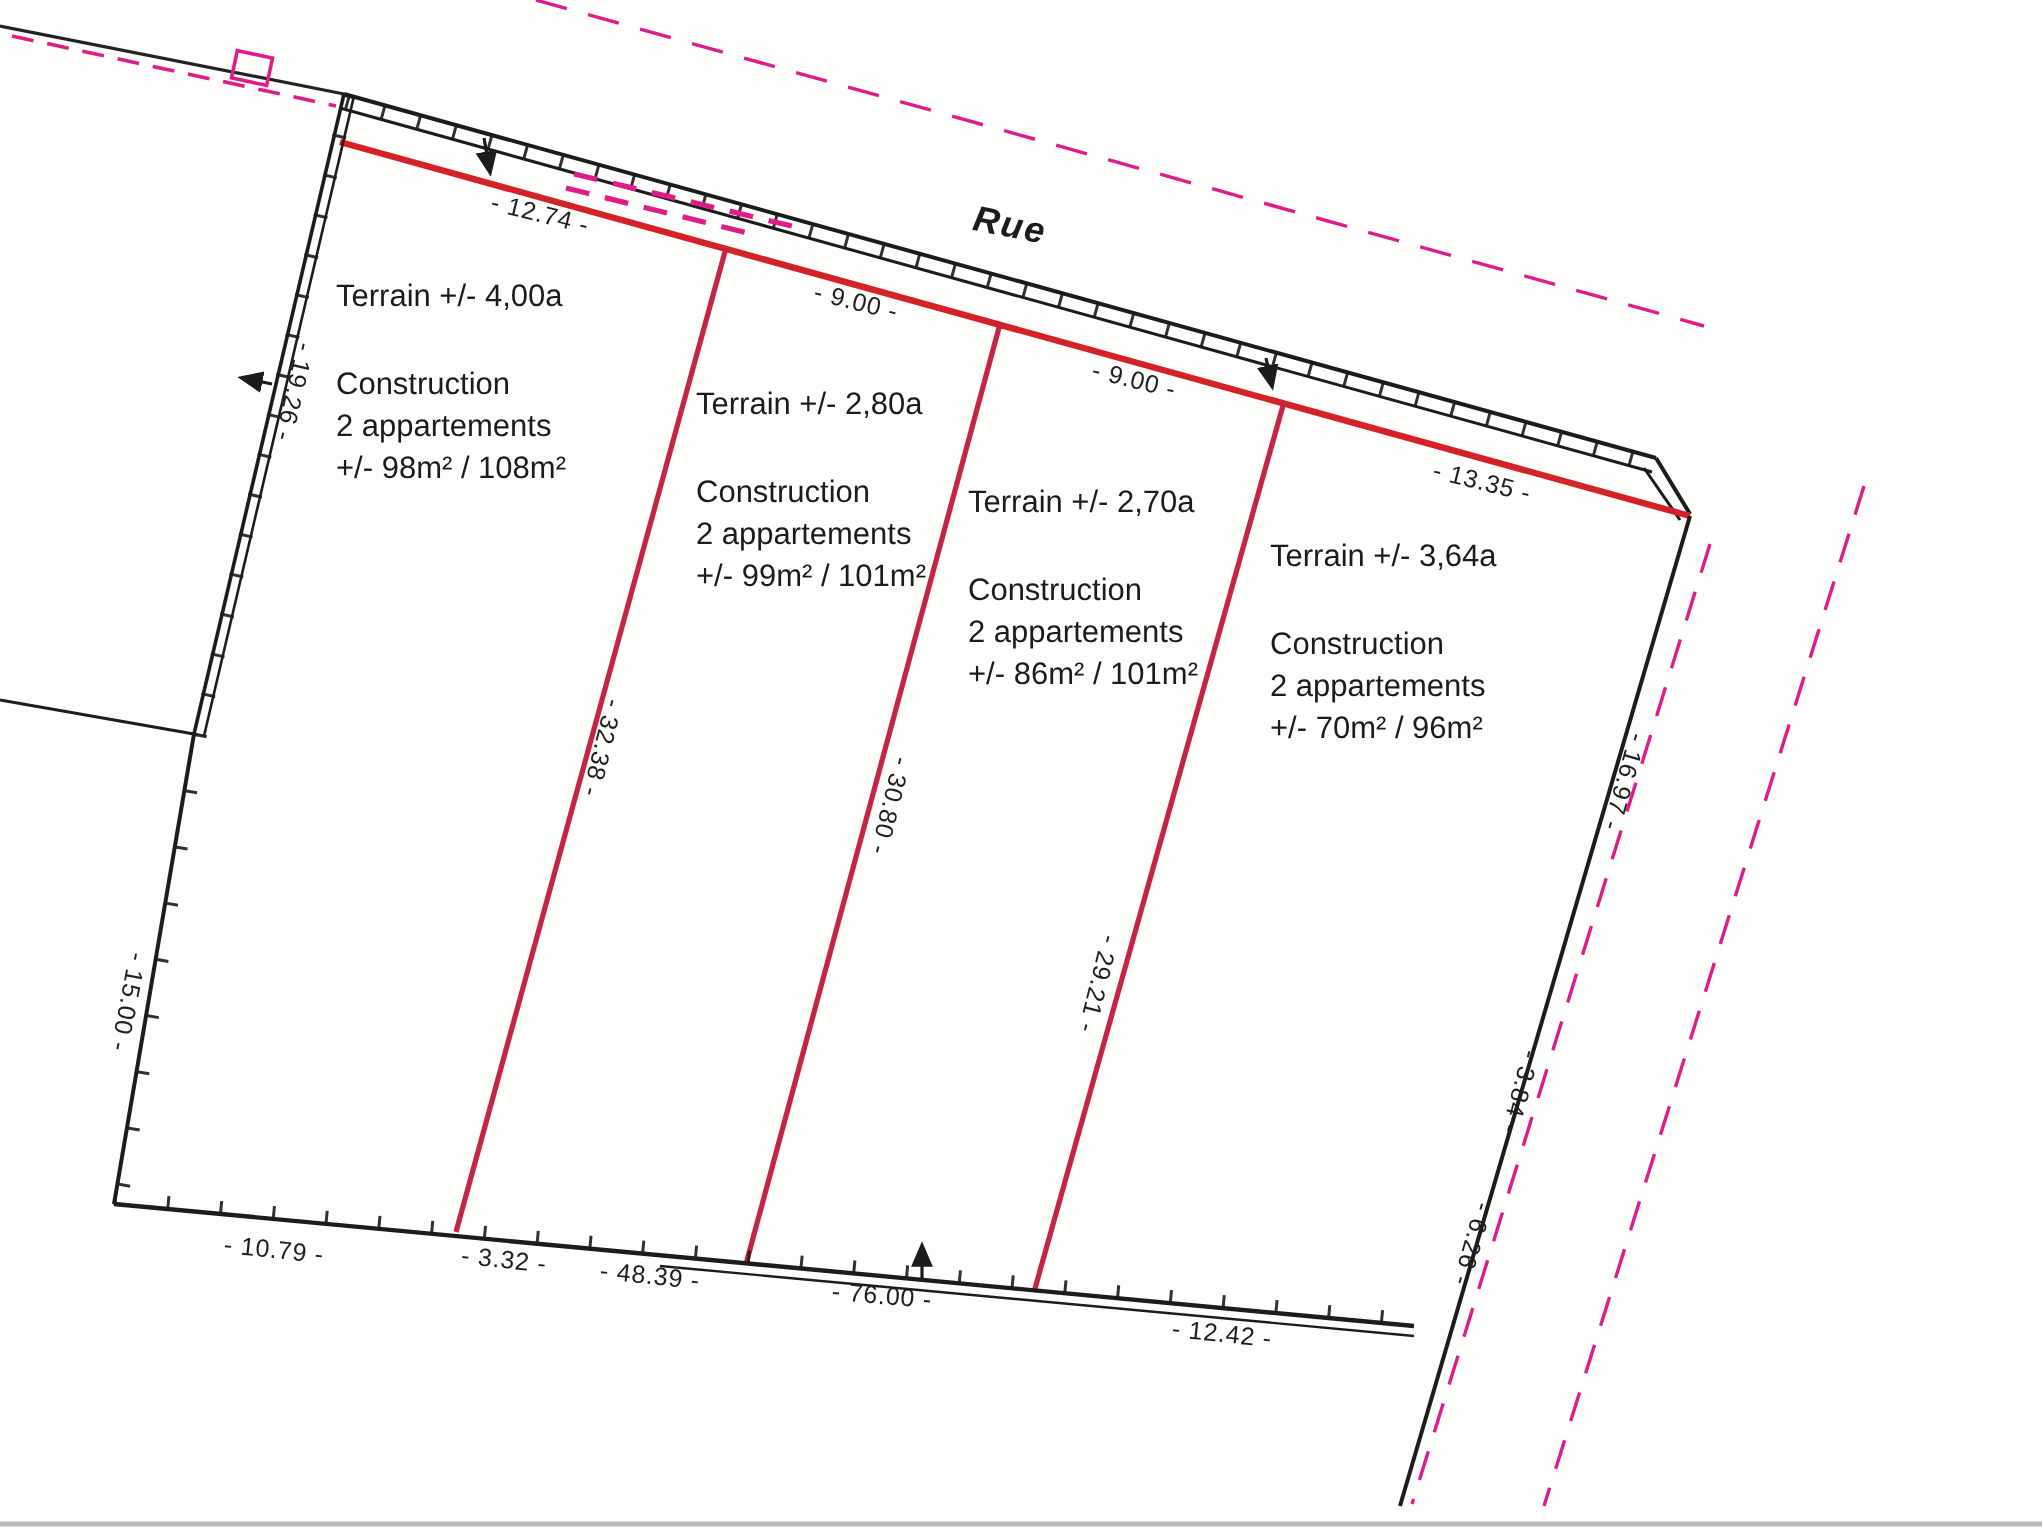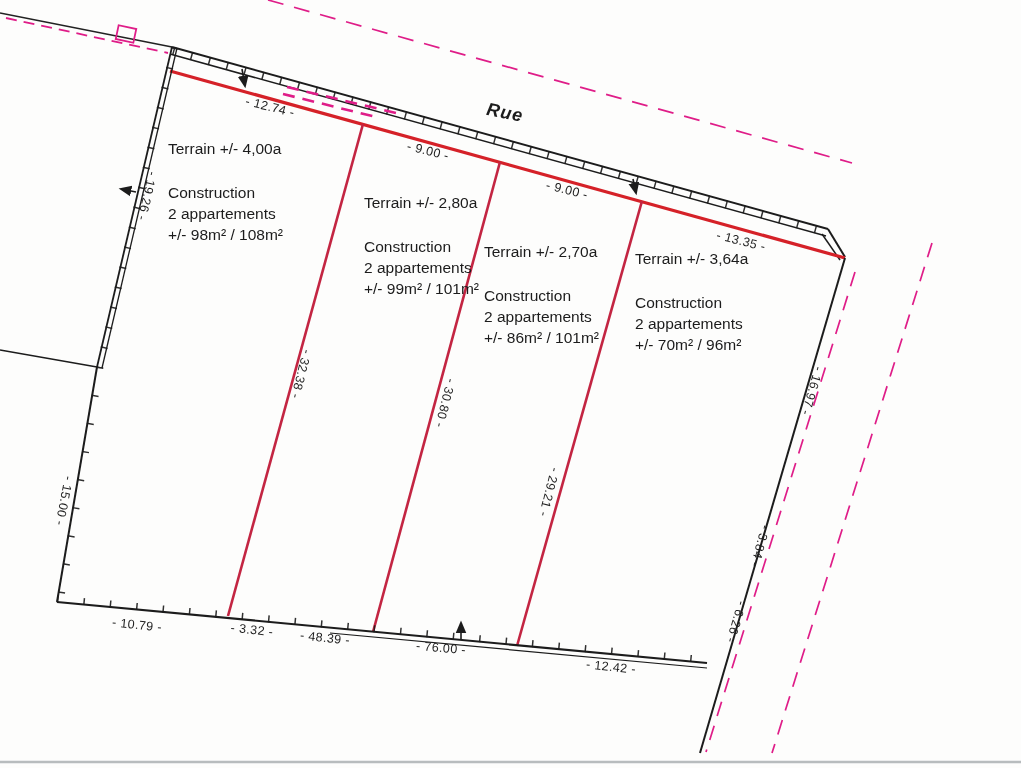--- a/index.html
+++ b/index.html
@@ -84,39 +84,39 @@
 
   <div class="parcel-label" style="left:168px;top:138px">
     <div class="terrain">Terrain +/- 4,00a</div>
     <div class="cons">
       <div>Construction</div>
       <div>2 appartements</div>
       <div>+/- 98m² / 108m²</div>
     </div>
   </div>
 
-  <div class="parcel-label" style="left:364px;top:192px">
+  <div class="parcel-label" style="left:348px;top:192px">
     <div class="terrain">Terrain +/- 2,80a</div>
     <div class="cons">
       <div>Construction</div>
       <div>2 appartements</div>
       <div>+/- 99m² / 101m²</div>
     </div>
   </div>
 
   <div class="parcel-label" style="left:484px;top:241px">
     <div class="terrain">Terrain +/- 2,70a</div>
     <div class="cons">
       <div>Construction</div>
       <div>2 appartements</div>
       <div>+/- 86m² / 101m²</div>
     </div>
   </div>
 
-  <div class="parcel-label" style="left:635px;top:248px">
+  <div class="parcel-label" style="left:635px;top:268px">
     <div class="terrain">Terrain +/- 3,64a</div>
     <div class="cons">
       <div>Construction</div>
       <div>2 appartements</div>
       <div>+/- 70m² / 96m²</div>
     </div>
   </div>
 
   <div class="dim" style="left:270px;top:107px;--r:14deg">- 12.74 -</div>
   <div class="dim" style="left:428px;top:151px;--r:14deg">- 9.00 -</div>

